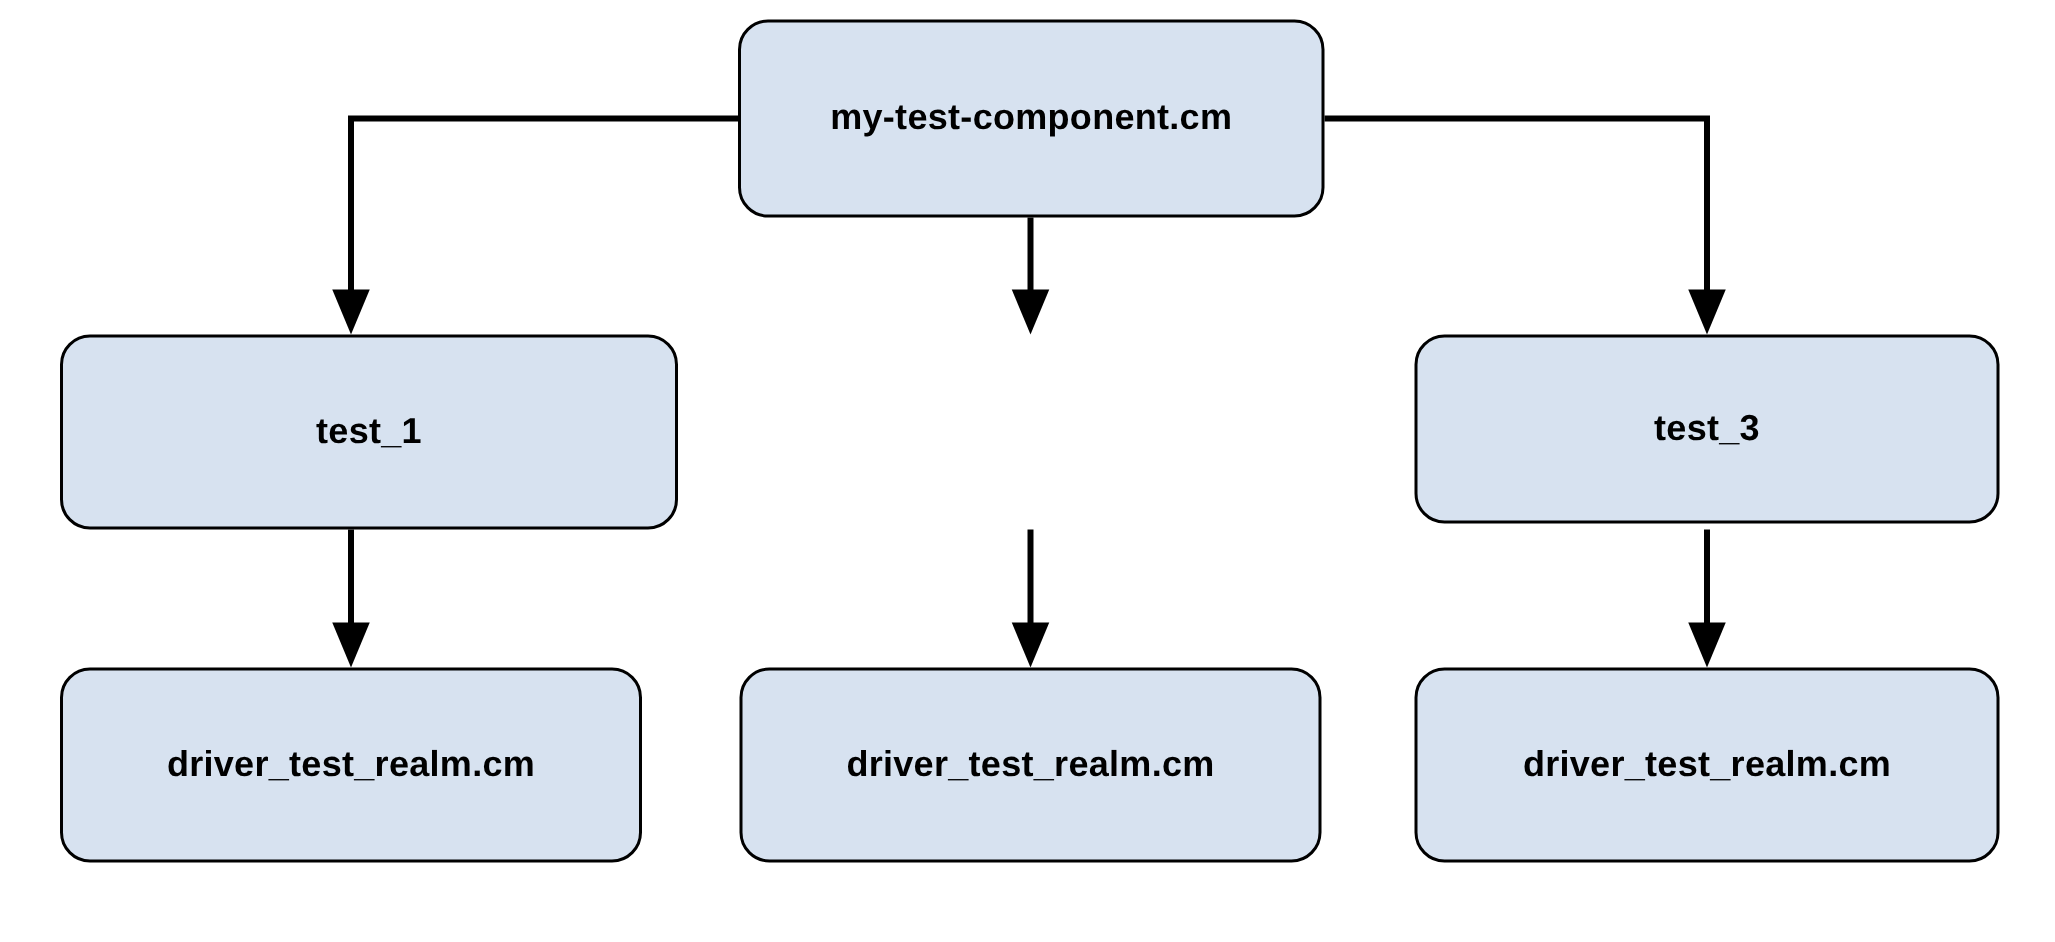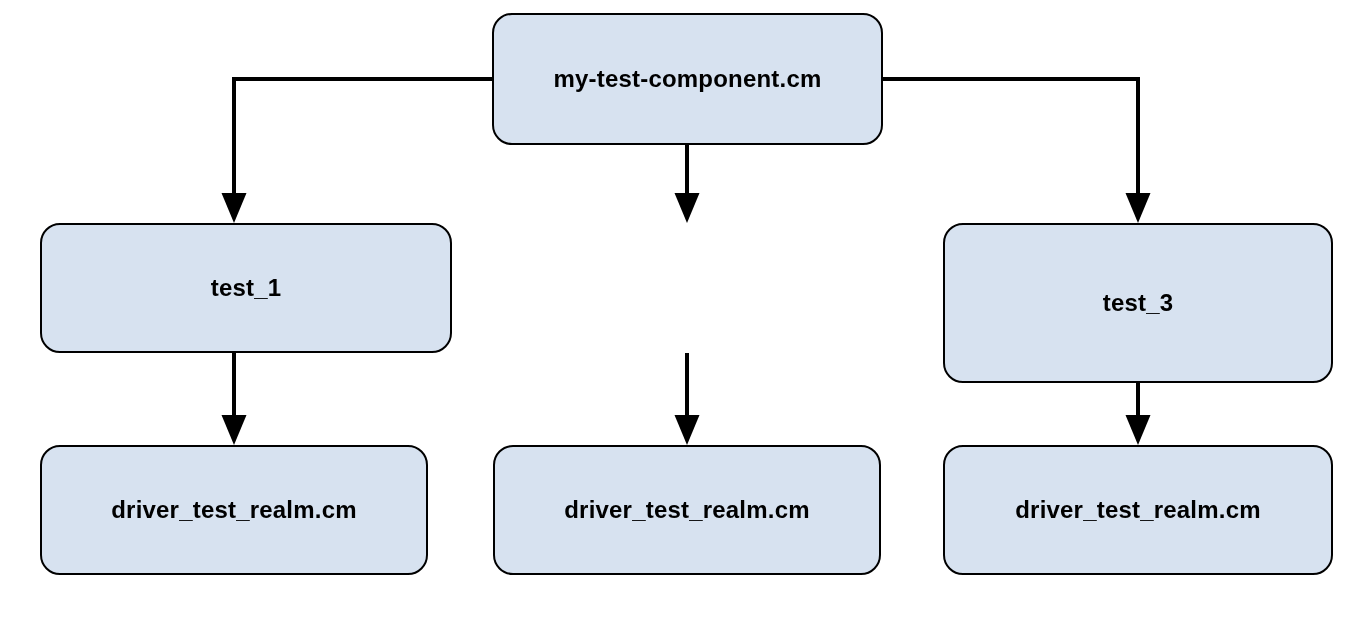--- a/index.html
+++ b/index.html
@@ -51,21 +51,21 @@
   }
   .node .label {
     font-size: 24px;
     font-weight: bold;
     color: var(--text);
     letter-spacing: 0.2px;
   }
   .node-root     { left: 492px; top: 13px;  width: 391px; height: 132px; }
   .node-test-1   { left: 40px;  top: 223px; width: 412px; height: 130px; }
   .node-test-2   { left: 493px; top: 223px; width: 388px; height: 130px; }
-  .node-test-3   { left: 943px; top: 223px; width: 390px; height: 160px; }
+  .node-test-3   { left: 943px; top: 223px; width: 390px; height: 126px; }
   .node-driver-1 { left: 40px;  top: 445px; width: 388px; height: 130px; }
   .node-driver-2 { left: 493px; top: 445px; width: 388px; height: 130px; }
   .node-driver-3 { left: 943px; top: 445px; width: 390px; height: 130px; }
 </style>
 </head>
 <body>
 
 <div class="canvas">
 
   <svg class="edges" viewBox="0 0 1370 628" xmlns="http://www.w3.org/2000/svg">

